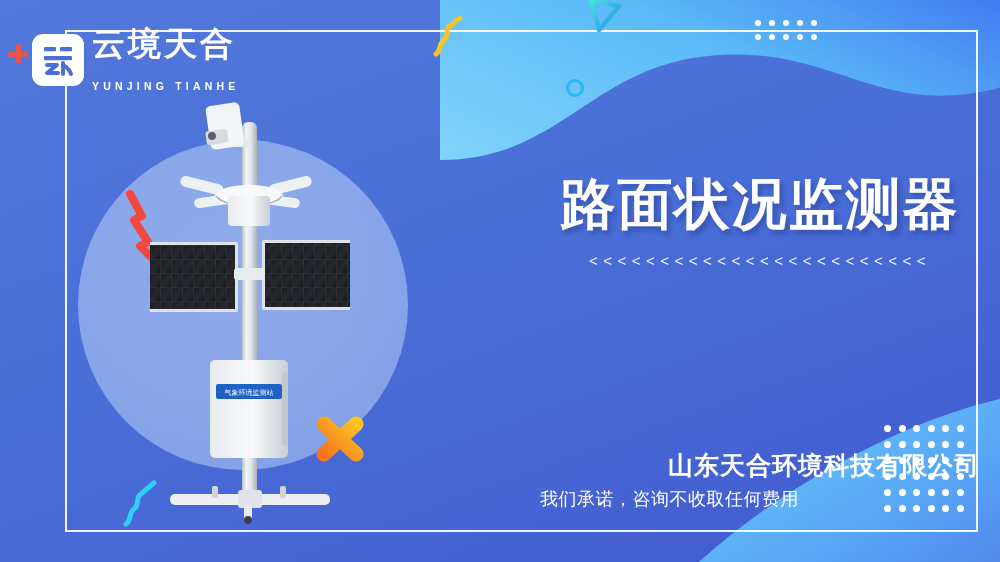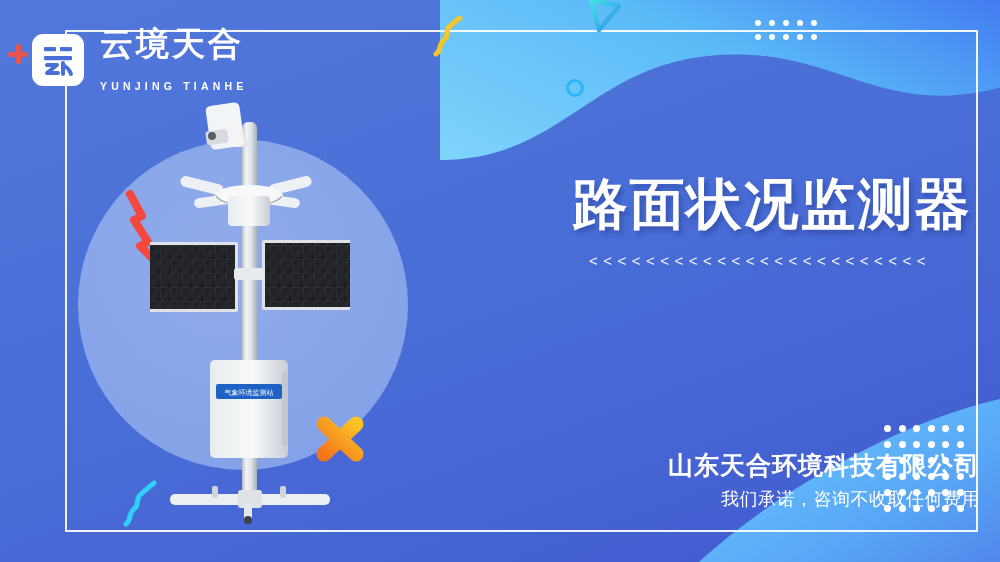--- a/index.html
+++ b/index.html
@@ -57,21 +57,21 @@
     pointer-events: none;
   }
 
   
   .logo {
     position: absolute;
     left: 32px;
     top: 27px;
     display: flex;
     align-items: center;
-    gap: 16px;
+    gap: 8px;
     z-index: 30;
   }
   .logo-mark {
     width: 52px;
     height: 52px;
     border-radius: 11px;
     background: #ffffff;
     display: flex;
     align-items: center;
     justify-content: center;
@@ -100,21 +100,21 @@
     position: absolute;
     left: 540px;
     top: 0;
     width: 440px;
     height: 562px;
     z-index: 25;
   }
   .title {
     position: absolute;
     top: 168px;
-    left: 12px;
+    left: 0;
     width: 100%;
     text-align: center;
     font-size: 55px;
     font-weight: bold;
     color: #ffffff;
     letter-spacing: 2px;
     text-shadow: 3px 4px 5px rgba(30,55,130,0.45);
     white-space: nowrap;
   }
   .chevrons {
@@ -150,21 +150,21 @@
     font-weight: bold;
     color: #ffffff;
     letter-spacing: 1px;
     white-space: nowrap;
   }
   .promise {
     position: absolute;
     top: 487px;
     left: 0;
     width: 100%;
-    text-align: right;
+    text-align: left;
     font-size: 18px;
     color: #ffffff;
     letter-spacing: 0.5px;
     white-space: nowrap;
   }
 
   
   .dots {
     position: absolute;
     display: grid;

